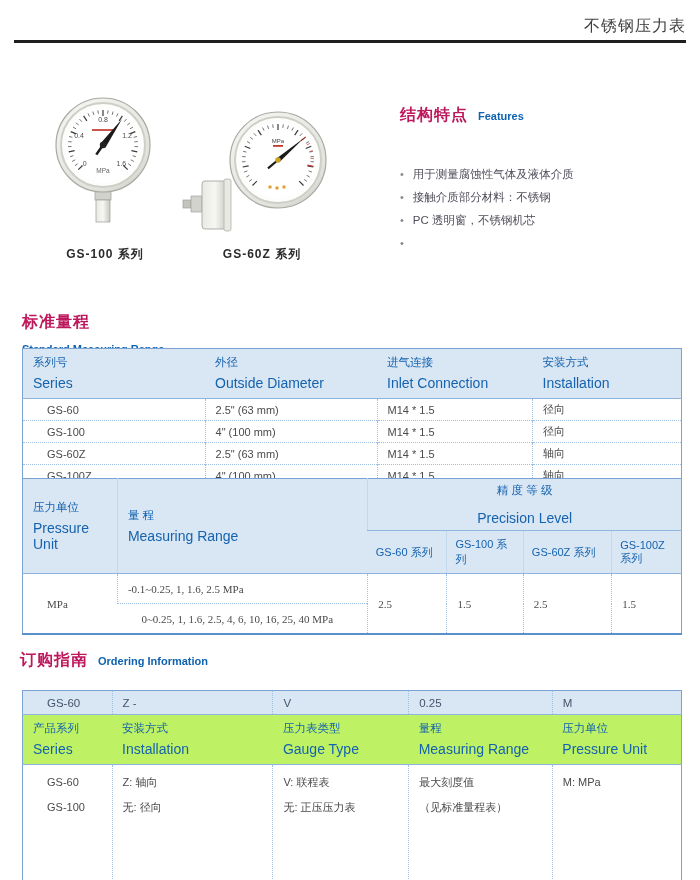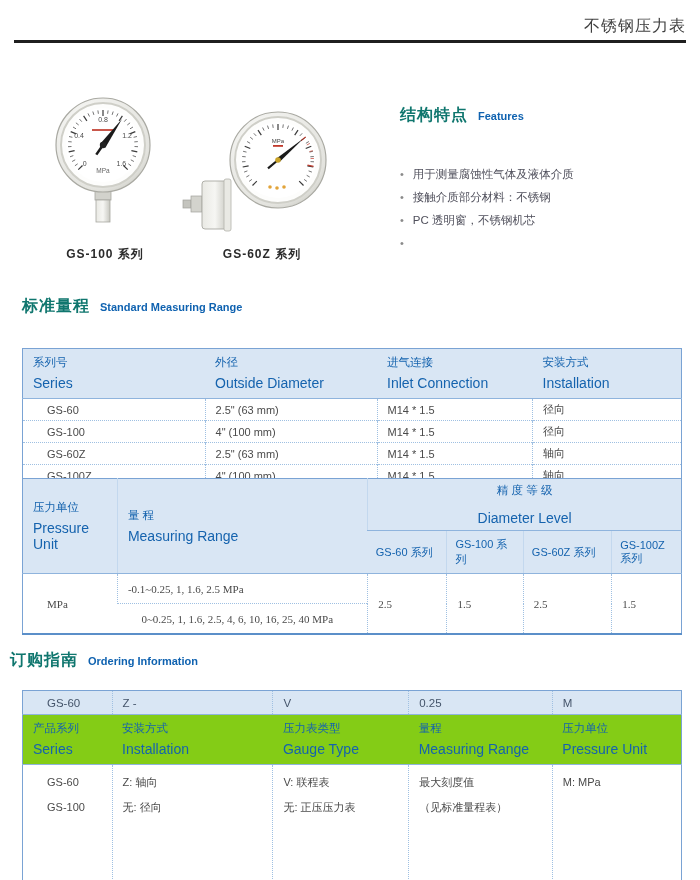--- a/index.html
+++ b/index.html
@@ -9,21 +9,21 @@
 
   
   .doc-title{top:16px;right:14px;font-size:16px;color:#3f3f3f;letter-spacing:1px;}
   .doc-rule{top:40px;left:14px;width:672px;height:3px;background:#1f1f1f;}
 
   
   .prod-label{font-size:12px;font-weight:bold;color:#2b2b2b;text-align:center;width:150px;letter-spacing:1px;}
 
   
   .section-title{display:flex;align-items:baseline;gap:10px;}
-  .stitle-zh{font-size:16px;font-weight:bold;color:#0f766e;letter-spacing:1px;}
+  .stitle-zh{font-size:16px;font-weight:bold;color:#be185d;letter-spacing:1px;}
   .stitle-en{font-size:11px;font-weight:bold;color:#0f62b0;}
 
   
   .features{top:105px;left:400px;width:290px;}
   .feature-list{margin-top:37px;}
   .feature-item{display:flex;font-size:11.5px;color:#50505c;line-height:23px;}
   .bullet{color:#8a8a8a;margin-right:9px;font-size:11px;}
 
   
   table{border-collapse:collapse;table-layout:fixed;width:660px;font-size:11px;color:#4a4a4a;}
@@ -41,30 +41,30 @@
   .prec-table th:first-child{border-left:none;}
   .prec-table .group-th{text-align:center;border-bottom:1px solid #8fb4dd;padding:4px 6px;}
   .prec-table .series-th{border-bottom:1px solid #8fb4dd;padding:6px 8px;font-size:11px;}
   .prec-table .side-th{vertical-align:middle;padding:4px 10px;border-bottom:1px solid #8fb4dd;}
   .prec-table td{height:25px;font-family:Liberation Serif, serif;}
   .rowspan-td{vertical-align:middle;}
 
   .order-table .code-td{background:#d9e6f4;color:#44546a;font-size:11.5px;height:19px;
         border-bottom:1px solid #8fb4dd;border-left:1px dotted #9fc0e2;}
   .order-table .code-td:first-child{border-left:none;}
-  .order-table th{background:#84cc16;padding:6px 10px 7px 10px;border-bottom:1px solid #8fb4dd;}
+  .order-table th{background:#bef264;padding:6px 10px 7px 10px;border-bottom:1px solid #8fb4dd;}
   .order-table .opt-td{height:111px;vertical-align:top;padding-top:5px;}
   .order-table{border-bottom:3px solid #5b8fc9;}
   .opt-line{line-height:25px;}
 
   .t-spec{top:348px;left:22px;}
   .t-prec{top:478px;left:22px;}
   .t-order{top:690px;left:22px;}
-  .s2-title{top:296px;left:22px;}
-  .s3-title{top:650px;left:10px;}
+  .s2-title{top:312px;left:22px;flex-direction:column;}
+  .s3-title{top:650px;left:20px;}
 </style>
 </head>
 <body>
 
 <div class="page">
 
   <div class="abs doc-title">不锈钢压力表</div>
   <div class="abs doc-rule"></div>
 
   <svg class="abs" style="left:30px;top:88px;" width="150" height="150" viewBox="0 0 150 150">
@@ -291,21 +291,21 @@
       <th rowspan="2" class="side-th">
             <span class="th-zh">压力单位</span>
             <span class="th-en">Pressure Unit</span>
           </th>
       <th rowspan="2" class="side-th">
             <span class="th-zh">量 程</span>
             <span class="th-en">Measuring Range</span>
           </th>
       <th colspan="4" class="group-th">
             <span class="th-zh" style="margin-bottom:12px;">精 度 等 级</span>
-            <span class="th-en">Diameter Level</span>
+            <span class="th-en">Precision Level</span>
           </th>
     </tr>
     <tr>
       <th class="series-th">GS-60 系列</th>
       <th class="series-th">GS-100 系列</th>
       <th class="series-th">GS-60Z 系列</th>
       <th class="series-th">GS-100Z 系列</th>
     </tr>
     <tr>
       <td rowspan="2" class="rowspan-td">MPa</td>

